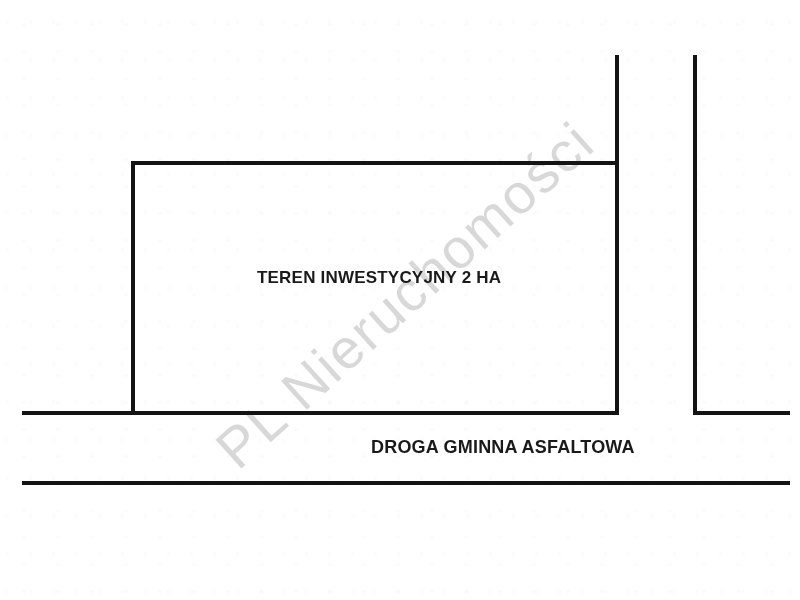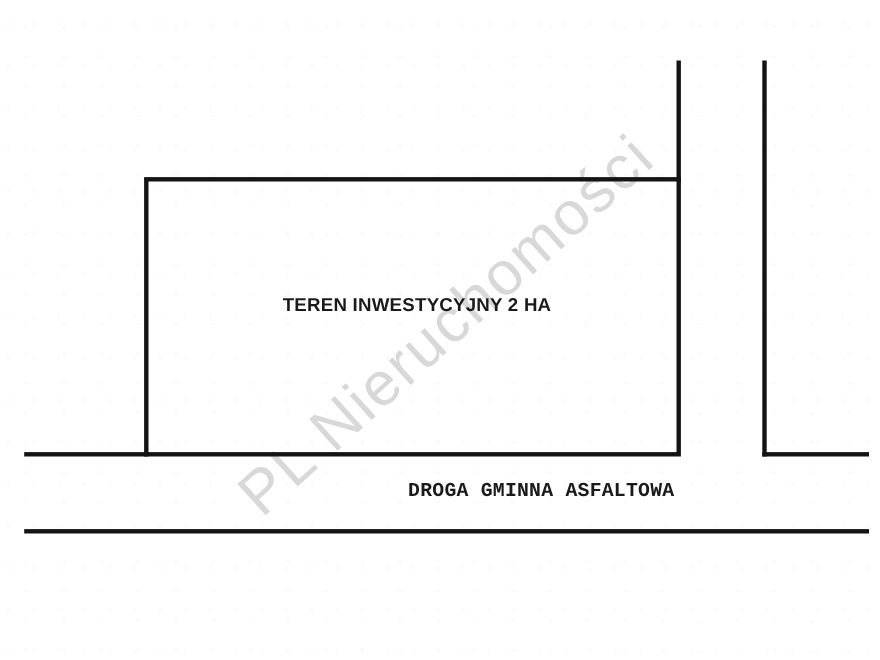--- a/index.html
+++ b/index.html
@@ -71,21 +71,20 @@
   }
   #road-label {
     position: absolute;
     left: 371px;
     top: 437px;
     font-size: 18px;
     font-weight: 700;
     color: #1a1a1a;
     letter-spacing: 0.2px;
     white-space: nowrap;
-    font-family: Liberation Mono, monospace;
   }
 </style>
 </head>
 <body>
 
 <div id="canvas">
 
   <div id="watermark">PL Nieruchomości</div>
 
   <div id="parcel-outline"></div>

